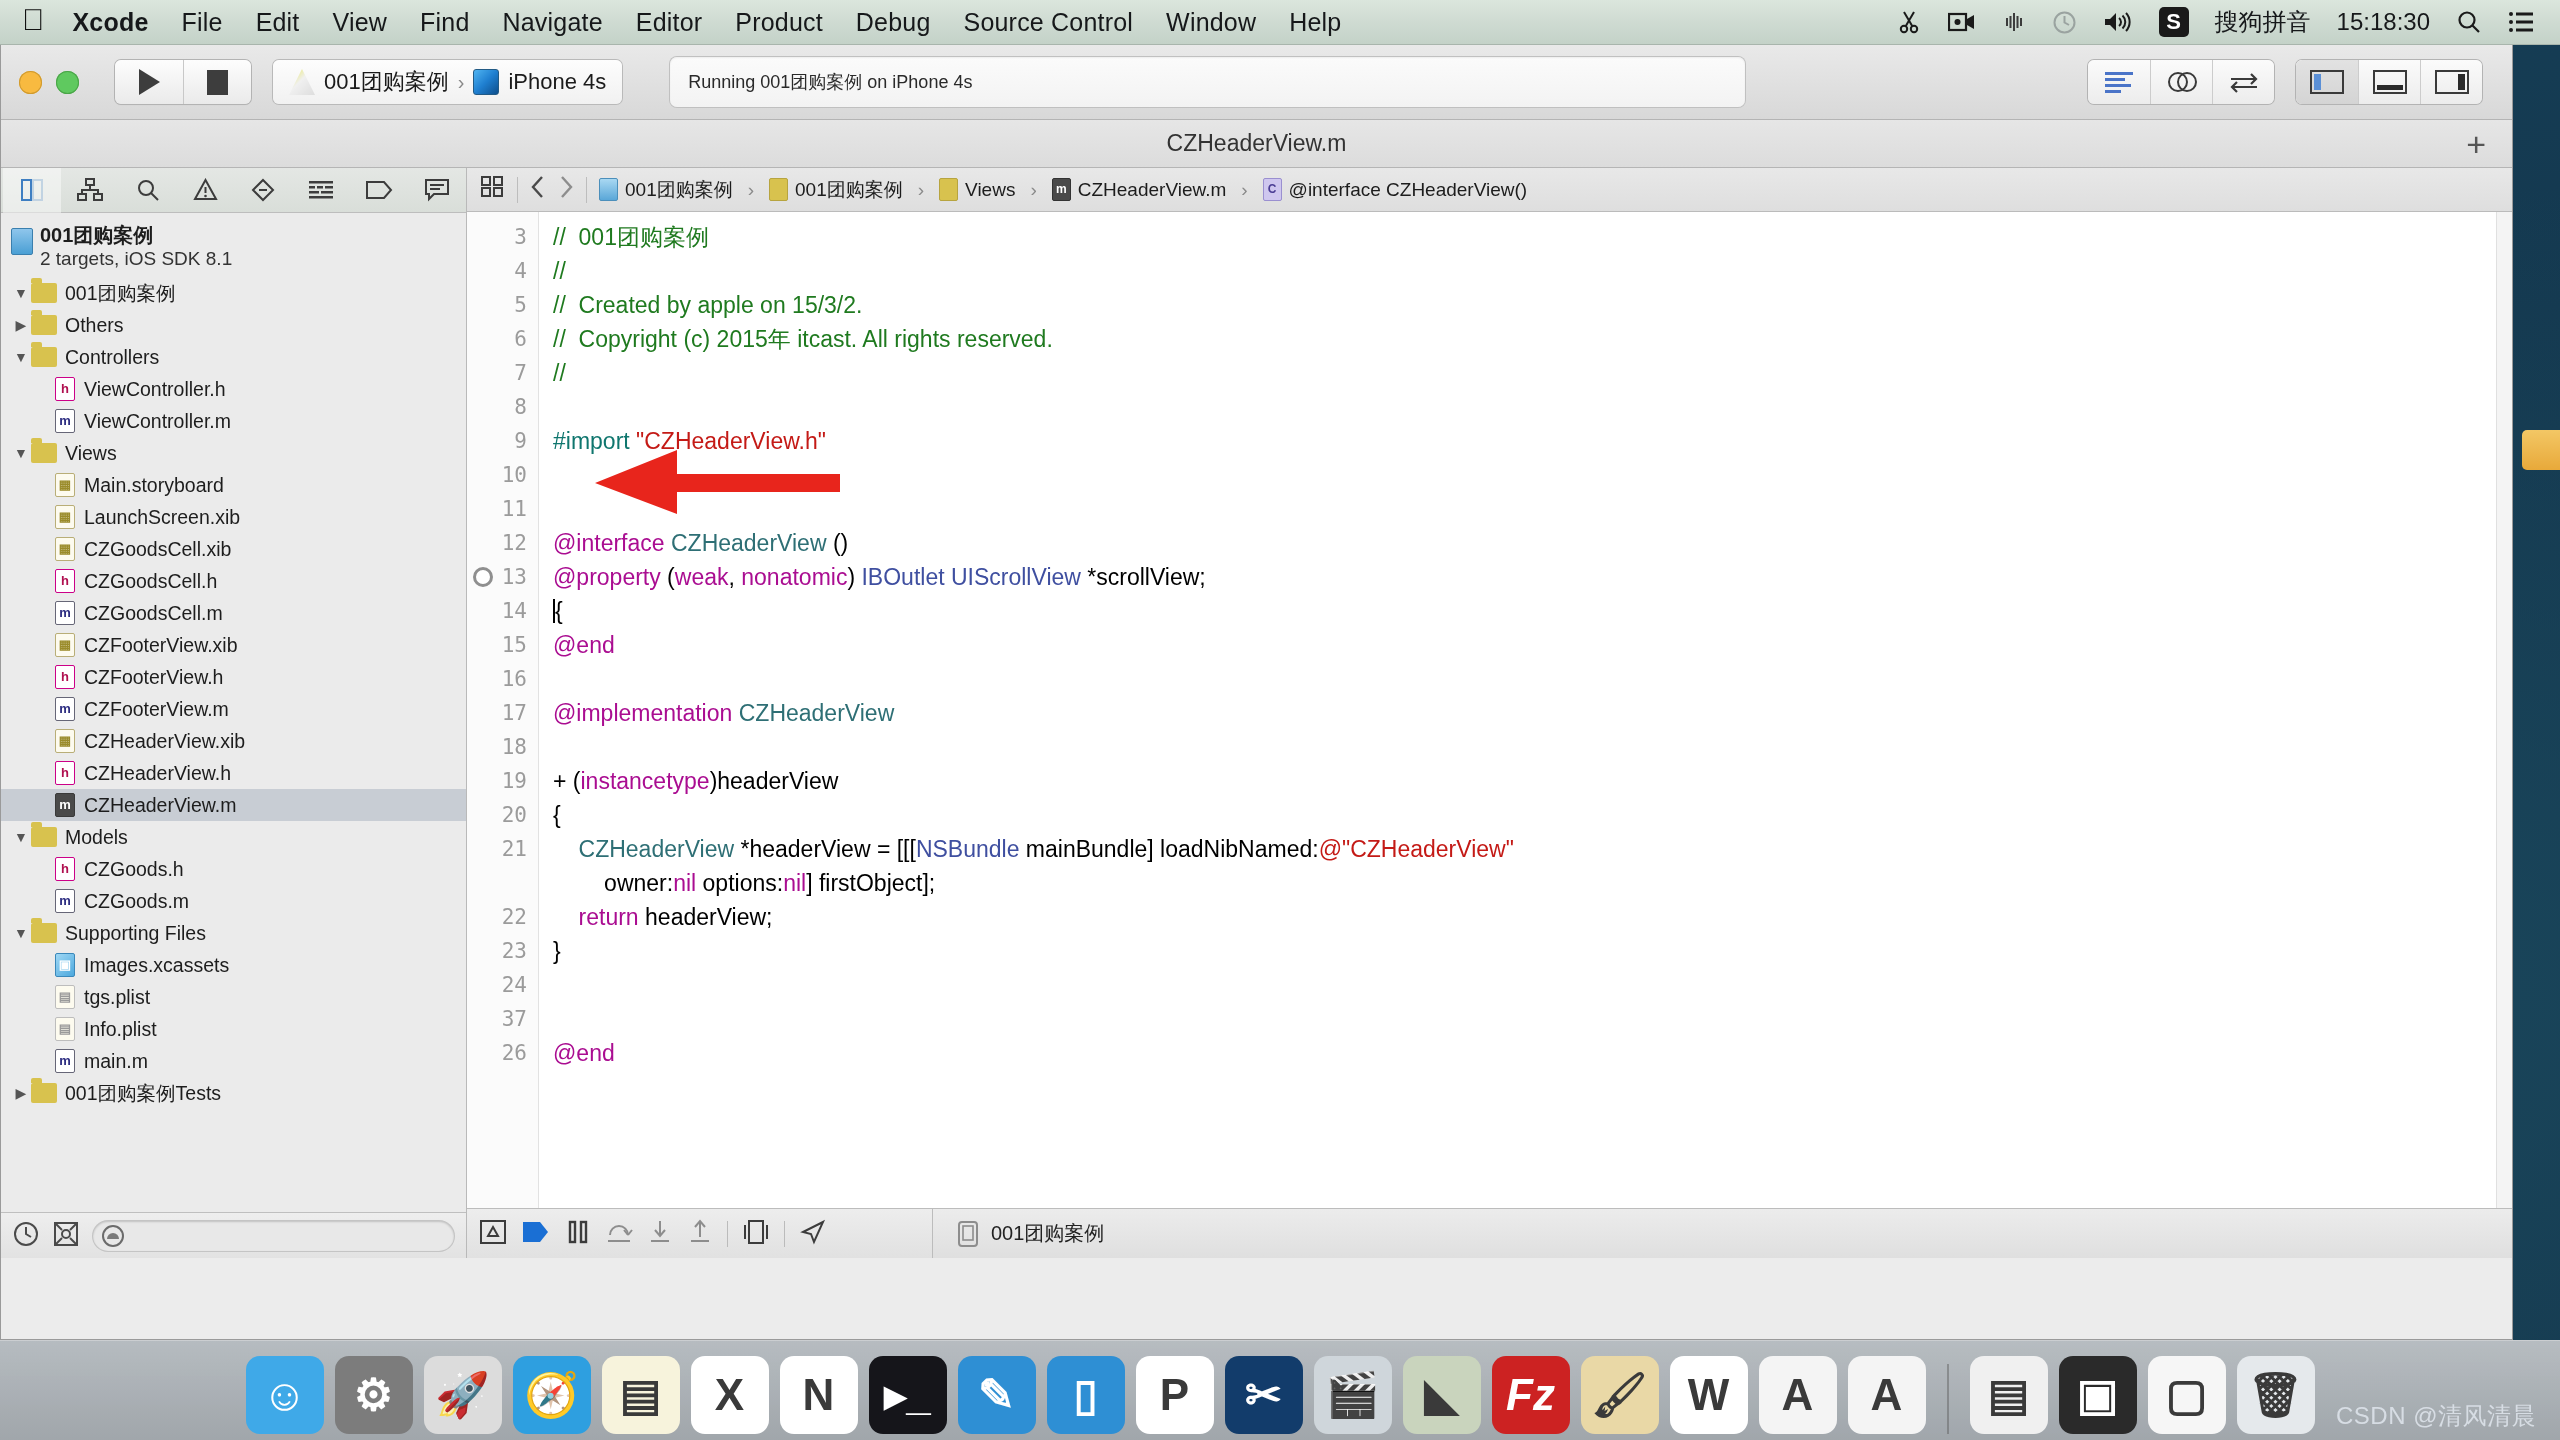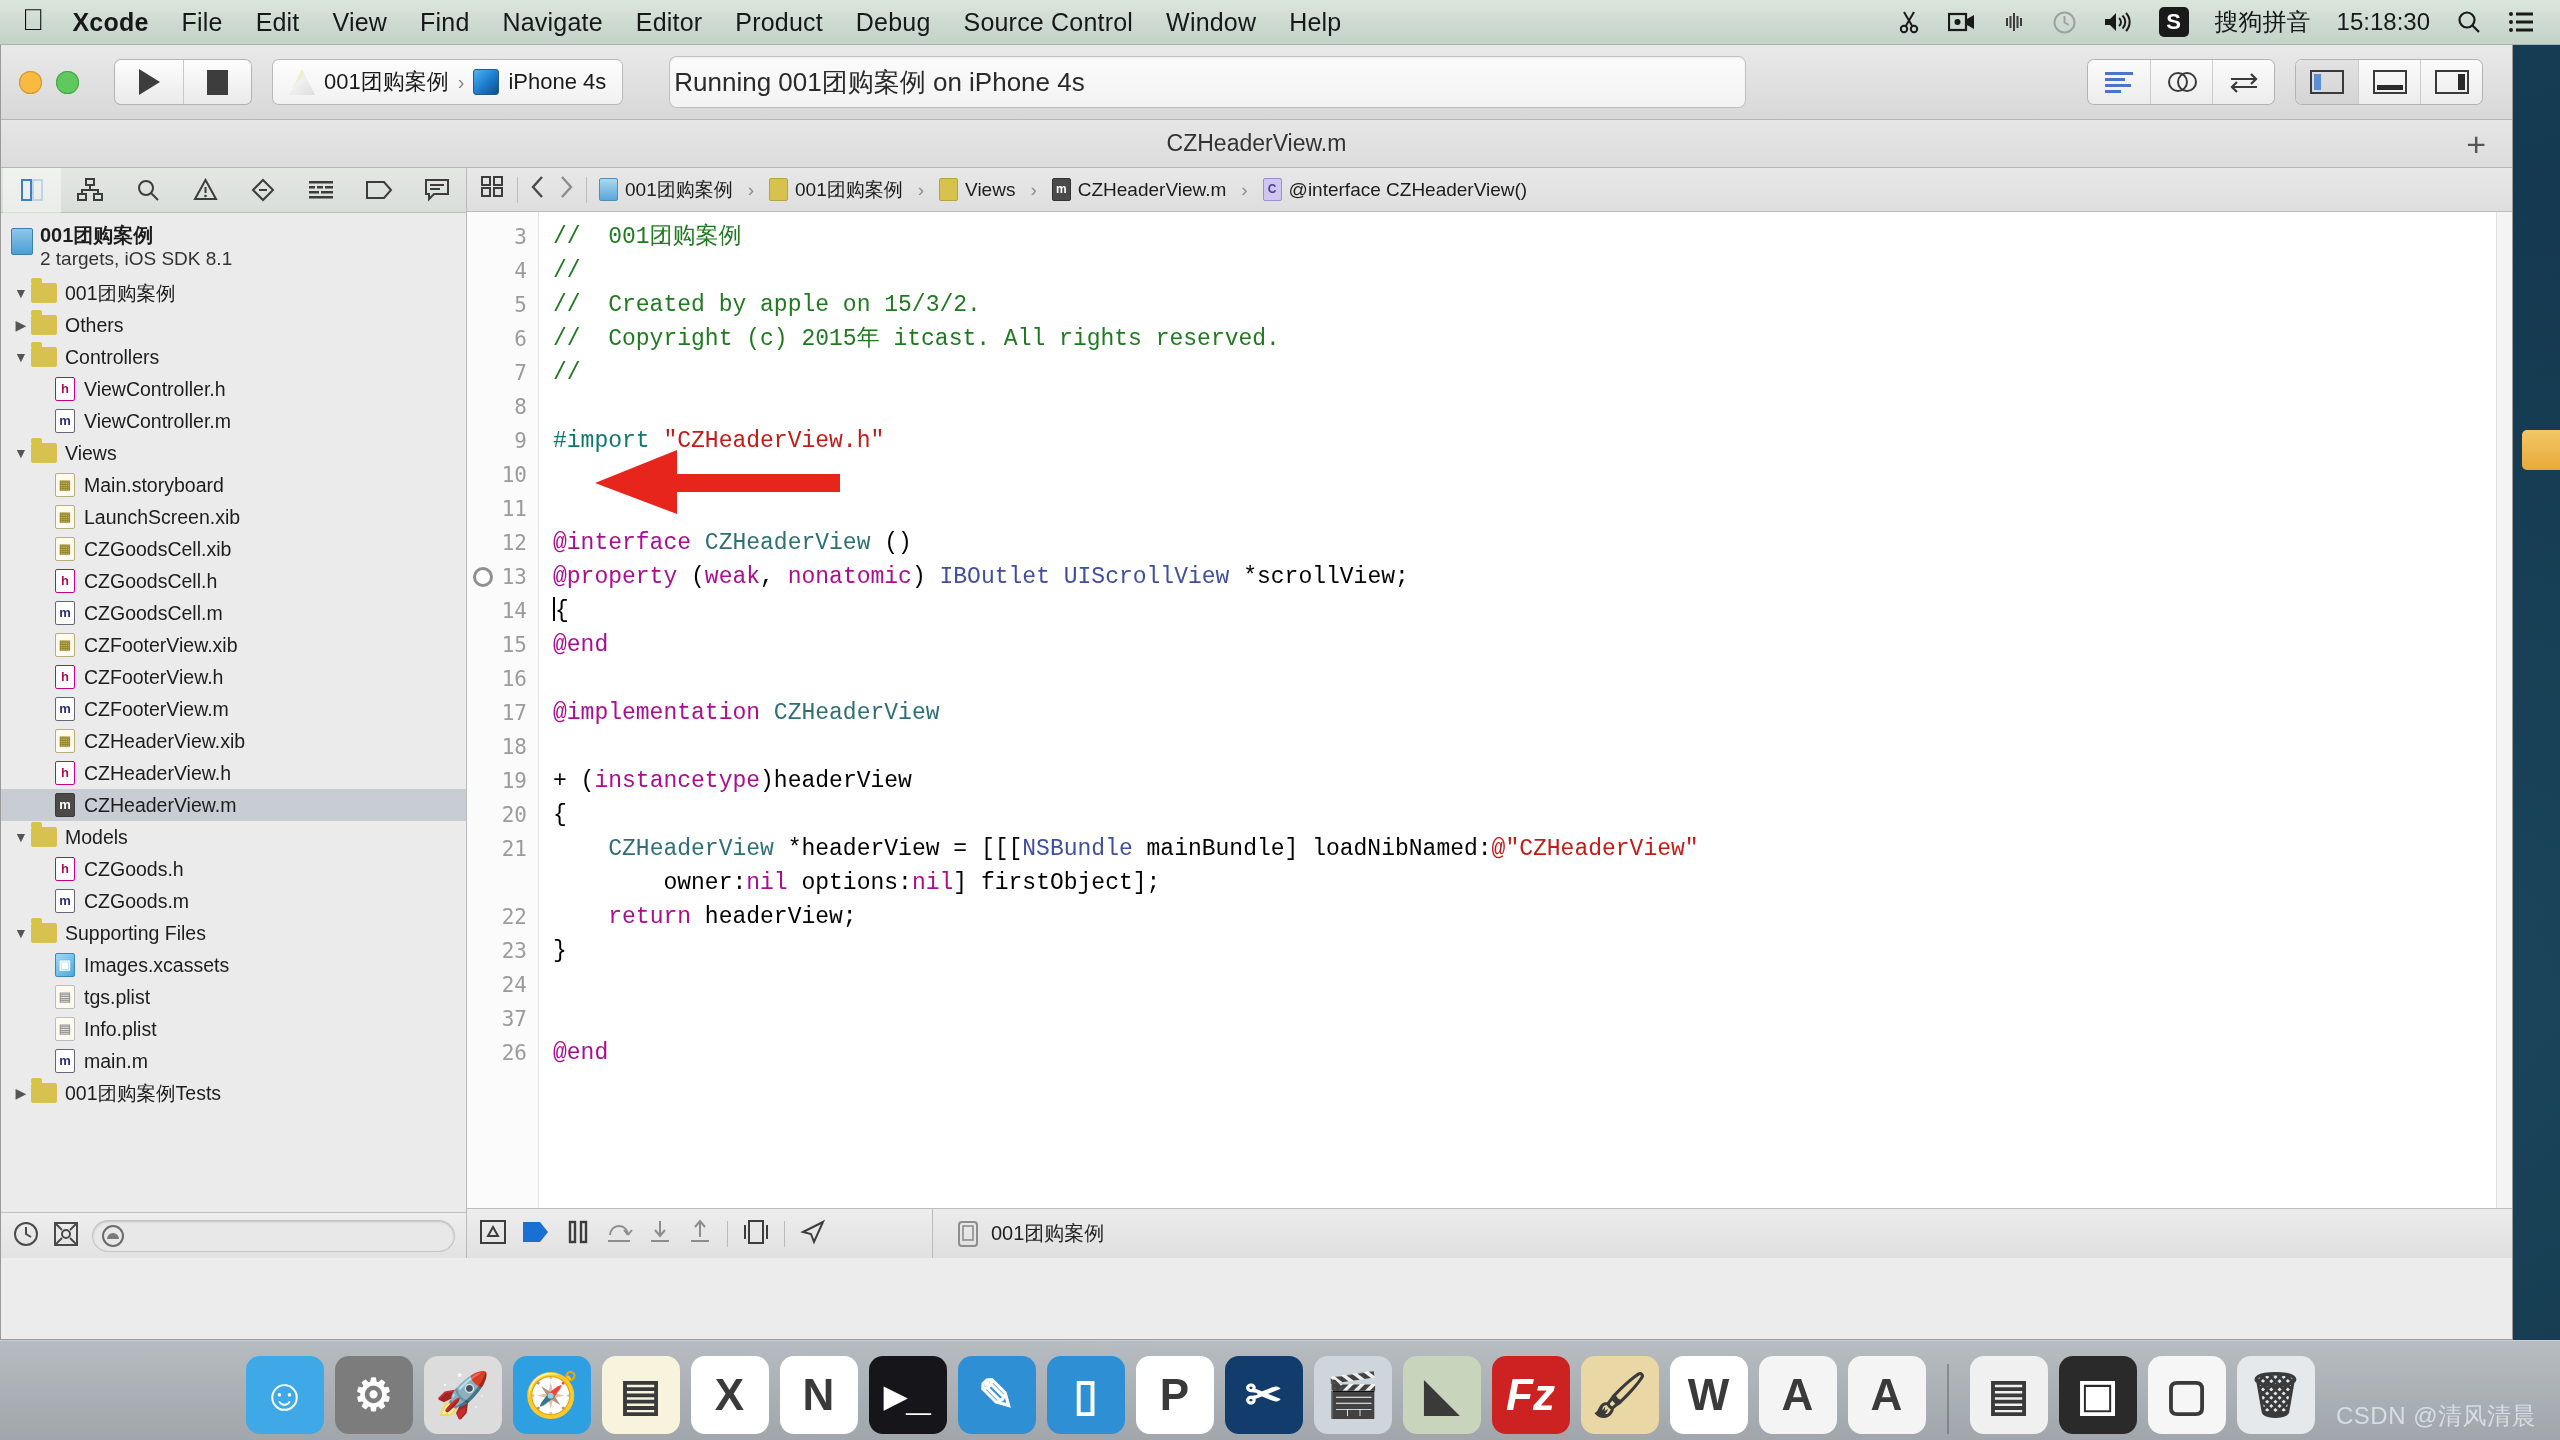--- a/index.html
+++ b/index.html
@@ -102,22 +102,22 @@
     background: linear-gradient(135deg,#4fb4f2 0%,#1f7fd0 50%,#0d4e8c 100%);
     border: 1px solid #225a85;
   }
   .chev-sep { color: #888; font-size: 20px; }
 
   .status-box {
     margin-left: 48px; flex: 0 0 1075px; height: 50px;
     background: linear-gradient(to bottom,#fbfbfb,#f3f3f3);
     border-radius: 7px;
     box-shadow: 0 0 0 1px #c0c0c0, inset 0 1px 2px rgba(0,0,0,.06);
-    display: flex; align-items: center; padding-left: 4px;
-    font-size: 26px; color: #2a2a2a;
+    display: flex; align-items: center; padding-left: 18px;
+    font-size: 18px; color: #2a2a2a;
   }
 
   .right-tools { margin-left: auto; display: flex; align-items: center; padding-right: 30px; gap: 22px; }
   .tool-group {
     display: flex; height: 44px; border-radius: 6px; overflow: hidden;
     box-shadow: 0 0 0 1px #b3b3b3;
     background: linear-gradient(to bottom,#fbfbfb,#ececec);
   }
   .tool-btn { width: 62px; display: flex; align-items: center; justify-content: center; }
   .tool-btn + .tool-btn { border-left: 1px solid #cccccc; }
@@ -234,21 +234,21 @@
     text-align: right; padding-top: 8px;
     font-family: "DejaVu Sans Mono", monospace; font-size: 21px; color: #9b9b9b;
   }
   .gutter .gl { height: 34px; line-height: 34px; padding-right: 11px; position: relative; }
   .bp-dot {
     position: absolute; left: 6px; top: 7px; width: 20px; height: 20px;
     border-radius: 50%; border: 3px solid #8f8f8f; background: #fff;
   }
   .code {
     flex: 1; padding-top: 8px; padding-left: 14px; overflow: hidden;
-    font-family: Liberation Mono, monospace; font-size: 23px;
+    font-family: Liberation Sans, sans-serif; font-size: 23px;
     line-height: 34px; color: #000; white-space: pre;
   }
   .code .ln { height: 34px; }
   .cmt { color: #1f7a1f; }
   .pre { color: #0f766e; }
   .str { color: #c41a16; }
   .kw  { color: #aa0d91; }
   .typ { color: #2e6f75; }
   .cls { color: #3f4fa0; }
   .caret { display:inline-block; width:2px; height:24px; background:#000; vertical-align:-4px; }

